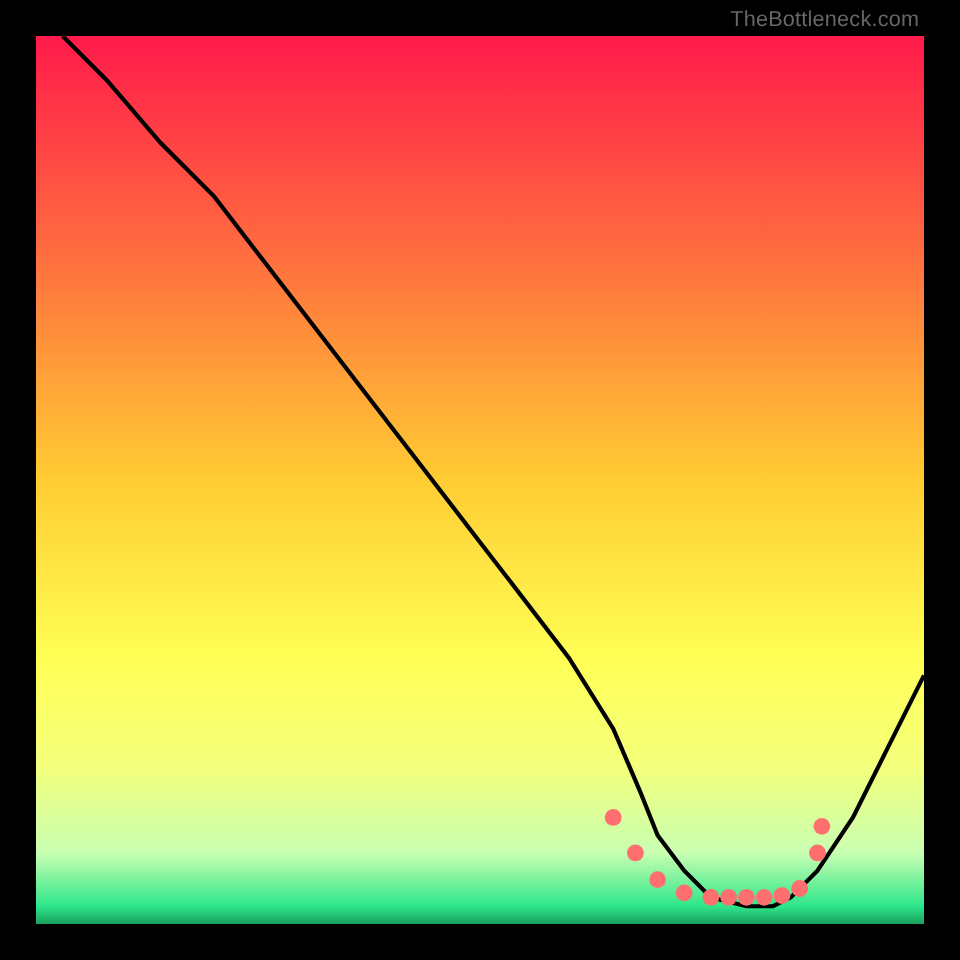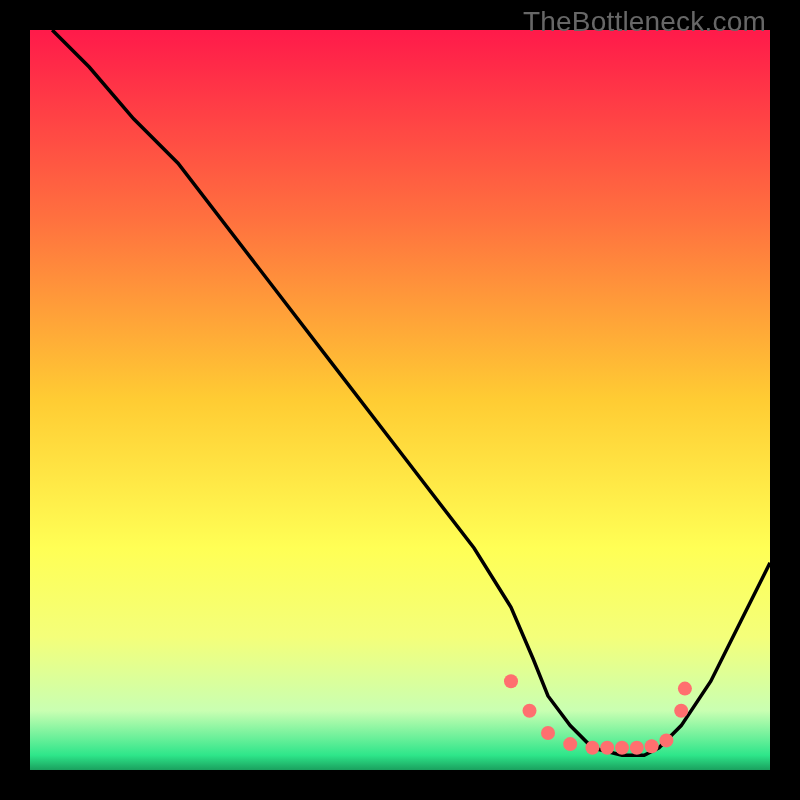--- a/index.html
+++ b/index.html
@@ -17,21 +17,21 @@
     left: 0;
     top: 0;
     width: 740px;
     height: 740px;
   }
   .watermark {
     position: absolute;
     top: 6px;
     right: 34px;
     color: #676767;
-    font-size: 28px;
+    font-size: 18px;
     font-weight: 500;
     letter-spacing: 0.2px;
     text-align: right;
   }
   svg.curve {
     position: absolute;
     left: 0;
     top: 0;
     width: 740px;
     height: 740px;

